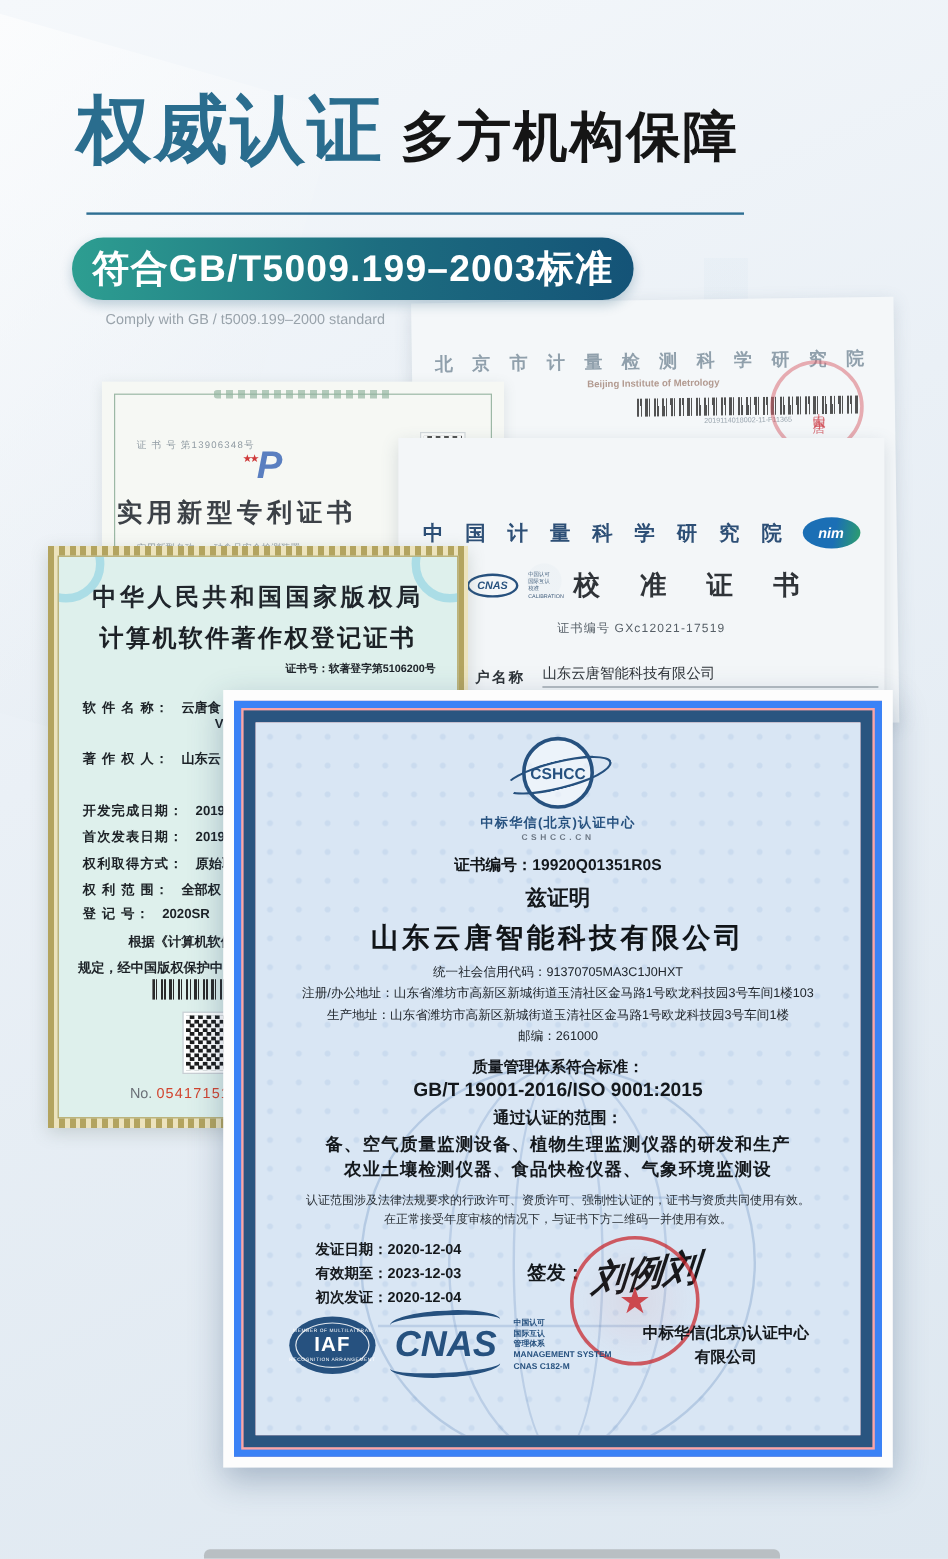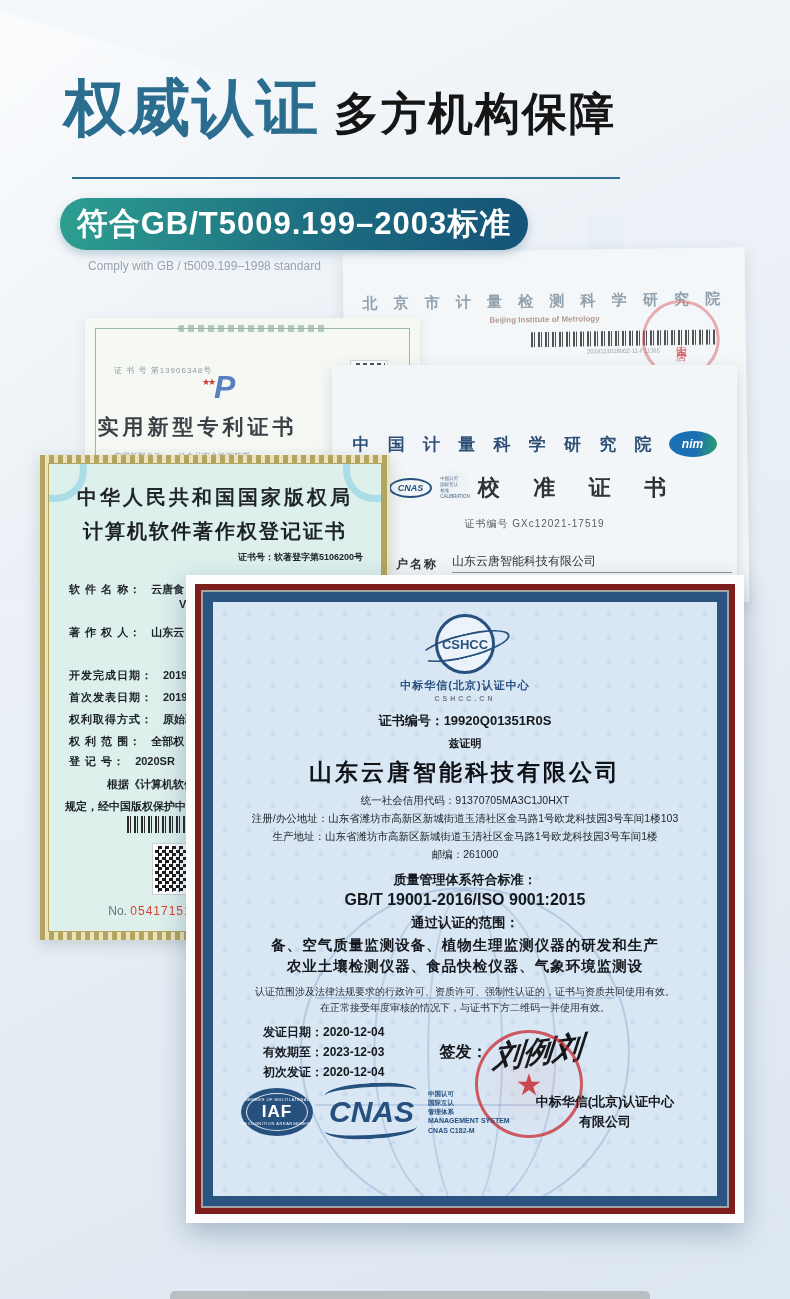--- a/index.html
+++ b/index.html
@@ -106,21 +106,21 @@
   .sw-row .lbl{letter-spacing:1px;} .sw-row .val{margin-left:10px;}
   .sw-note{position:absolute;font-size:11px;font-weight:700;color:#1c2126;white-space:nowrap;}
   .sw-barcode{position:absolute;left:78px;top:352px;width:110px;height:17px;}
   .sw-qr{position:absolute;left:104px;top:380px;width:50px;height:50px;}
   .sw-serial{position:absolute;left:0;right:130px;top:440px;text-align:center;font-size:12px;color:#6b7077;}
   .sw-serial .num{color:#d2442f;letter-spacing:1px;}
 
   
   .main-cert{left:186px;top:575px;width:558px;height:648px;background:#fdfdfd;z-index:5;padding:9px;
     box-shadow:0 10px 26px rgba(40,70,110,.32);}
-  .mc-frame{height:100%;border:6px solid #7f1d1d;padding:2px;background:#a3a3a3;}
+  .mc-frame{height:100%;border:6px solid #3b82f6;padding:2px;background:#fca5a5;}
   .mc-frame2{height:100%;border:10px solid #2a5580;}
   .mc-inner{position:relative;height:100%;overflow:hidden;background:#d9e6f4;
     background-image:radial-gradient(circle,rgba(125,163,210,.16) 2px,transparent 3px);
     background-size:24px 24px;display:flex;flex-direction:column;align-items:center;text-align:center;}
   .globe{position:absolute;left:50%;top:285px;transform:translateX(-50%);width:330px;height:330px;
     border:2px solid rgba(100,140,190,.30);border-radius:50%;z-index:0;}
   .globe i{position:absolute;top:0;bottom:0;left:50%;border:2px solid rgba(100,140,190,.26);border-radius:50%;}
   .globe .m1{width:55%;transform:translateX(-50%);}
   .globe .m2{width:22%;transform:translateX(-50%);}
   .globe .h1{position:absolute;left:4%;right:4%;top:33%;border-top:2px solid rgba(100,140,190,.26);}
@@ -128,21 +128,21 @@
   .mc-inner>*{z-index:1;}
   .cshcc{position:relative;margin-top:12px;width:60px;height:60px;}
   .cshcc .circle{width:60px;height:60px;border-radius:50%;border:3px solid #26517f;color:#26517f;
     display:flex;align-items:center;justify-content:center;font-size:13px;font-weight:800;background:rgba(255,255,255,.5);}
   .cshcc .orbit{position:absolute;left:-16px;top:20px;width:92px;height:24px;border:2px solid #26517f;
     border-radius:50%;transform:rotate(-14deg);border-left-color:transparent;}
   .mc-logo-cap{margin-top:4px;font-size:11px;font-weight:800;color:#26517f;letter-spacing:1px;}
   .mc-site{margin-top:2px;font-size:7px;letter-spacing:3px;color:#6d7885;font-weight:700;}
   .mc-title{margin-top:7px;font-size:29px;font-weight:800;color:#101418;letter-spacing:5px;}
   .mc-no{margin-top:10px;font-size:13px;font-weight:700;color:#14181c;}
-  .mc-declare{margin-top:6px;font-size:11px;font-weight:700;color:#14181c;}
+  .mc-declare{margin-top:6px;font-size:18px;font-weight:700;color:#14181c;}
   .mc-company{margin-top:6px;font-size:23px;font-weight:800;color:#101418;letter-spacing:3px;}
   .mc-small{margin-top:6px;font-size:10.5px;color:#20262c;}
   .mc-small2{margin-top:4px;font-size:10.5px;color:#20262c;}
   .mc-stdlabel{margin-top:9px;font-size:13px;font-weight:800;color:#14181c;}
   .mc-standard{margin-top:2px;font-size:16px;font-weight:700;color:#14181c;}
   .mc-scopelabel{margin-top:5px;font-size:13.5px;font-weight:800;color:#14181c;}
   .mc-scope{margin-top:3px;font-size:14.5px;font-weight:800;color:#14181c;letter-spacing:1px;line-height:1.45;}
   .mc-note{margin-top:7px;font-size:10px;color:#2a3036;line-height:1.55;}
   .mc-daterow{margin-top:8px;width:100%;display:flex;align-items:center;}
   .mc-dates{margin-left:50px;text-align:left;font-size:12px;font-weight:700;color:#14181c;line-height:1.65;}
@@ -175,21 +175,21 @@
 
   <div class="decor-band" data-name="background-diagonal-decor"></div>
   <div class="decor-flask" data-name="flask-watermark"></div>
   <div class="bottom-strip" data-name="next-section-edge"></div>
 
   <div class="hdr" data-name="page-title">
     <span class="t1" data-name="page-title-primary">权威认证</span><span class="t2" data-name="page-title-secondary">多方机构保障</span>
   </div>
   <div class="hdr-divider" data-name="header-divider"></div>
   <div class="banner" data-name="standard-banner">符合GB/T5009.199–2003标准</div>
-  <div class="caption" data-name="standard-banner-caption">Comply with GB / t5009.199–1998 standard</div>
+  <div class="caption" data-name="standard-banner-caption">Comply with GB / t5009.199–2000 standard</div>
 
   <section class="cert test-cert" data-name="test-certificate">
     <div class="tc-org" data-name="test-cert-org-cn">北 京 市 计 量 检 测 科 学 研 究 院</div>
     <div class="tc-org-en" data-name="test-cert-org-en">Beijing Institute of Metrology</div>
     <div class="tc-barcode barcode" data-name="test-cert-barcode"></div>
     <div class="tc-barcode-no" data-name="test-cert-barcode-number">2019114018002-11-F11365</div>
     <div class="tc-title" data-name="test-cert-title-cn">测 试 证 书</div>
     <div class="tc-title-en" data-name="test-cert-title-en">Test Certificate</div>
     <div class="stamp tc-stamp" data-name="test-cert-red-stamp">
       <span data-name="test-cert-stamp-text">山东云唐</span>

